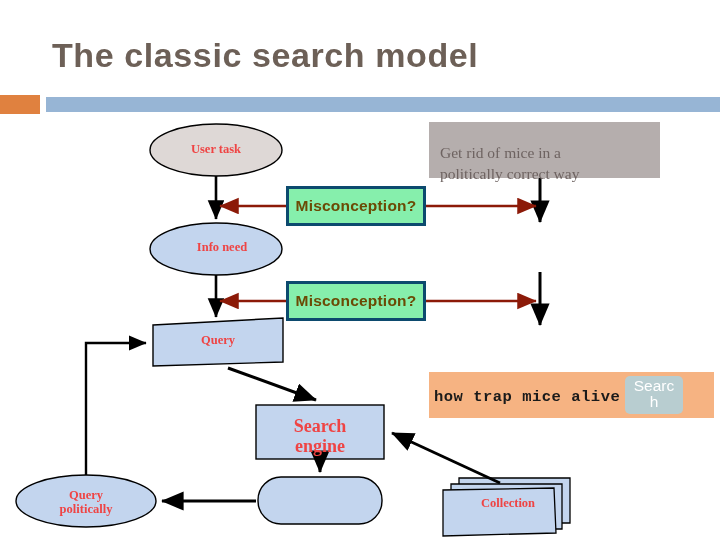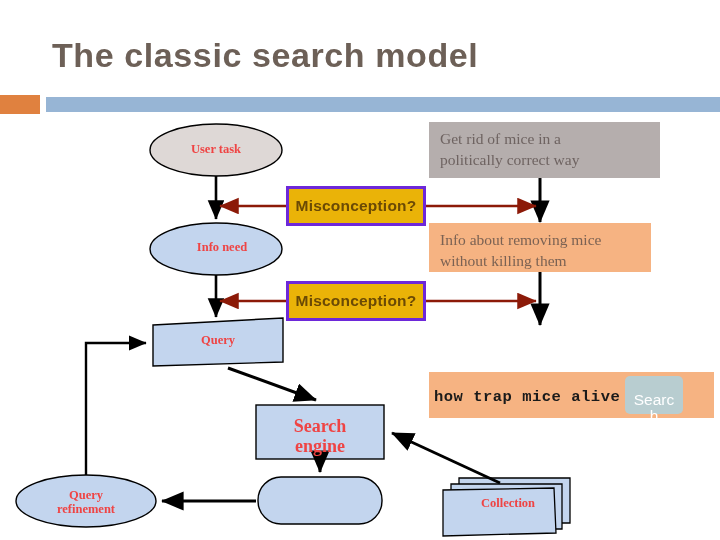--- a/index.html
+++ b/index.html
@@ -82,21 +82,21 @@
     pointer-events: none;
   }
 
   
   .textbox {
     position: absolute;
     font-family: "Liberation Serif", serif;
     font-size: 15.5px;
     line-height: 1.35;
     color: #6a5b55;
-    padding: 7px 9px 6px 11px;
+    padding: 21px 9px 6px 11px;
     box-sizing: border-box;
   }
   .tb-gray   { background: #b5aead; color: #6e6361; }
   .tb-peach  { background: #f6b382; color: #7b6253; }
 
   
   .searchbar {
     position: absolute;
     background: #f6b382;
     box-sizing: border-box;
@@ -114,29 +114,29 @@
   .search-btn {
     position: absolute;
     background: #b8cdd0;
     border-radius: 5px;
     color: #ffffff;
     font-family: "Liberation Sans", sans-serif;
     font-size: 15.5px;
     text-align: center;
     line-height: 1.05;
     box-sizing: border-box;
-    padding-top: 16px;
+    padding-top: 2px;
     word-break: break-all;
   }
 
   
   .issue-box {
     position: absolute;
-    background: #eab308;
-    border: 3px solid #6d28d9;
+    background: #86efac;
+    border: 3px solid #0c4a6e;
     box-sizing: border-box;
     font-family: "Liberation Sans", sans-serif;
     font-size: 15.5px;
     font-weight: bold;
     color: #6b4a05;
     display: flex;
     align-items: center;
     justify-content: center;
     letter-spacing: 0.2px;
   }
@@ -216,38 +216,34 @@
     <div class="node-label" style="left:153px; top:333px; width:130px; font-size:12.5px;">Query</div>
 
     <div class="node-label" style="left:256px; top:416px; width:128px; font-size:18px;">
       <div>Search</div>
       <div>engine</div>
     </div>
 
 
     <div class="node-label" style="left:16px; top:488px; width:140px; font-size:12.5px;">
       <div>Query</div>
-      <div>refinement</div>
+      <div>politically</div>
     </div>
 
     <div class="node-label" style="left:443px; top:496px; width:130px; font-size:12.5px;">Collection</div>
 
     <div class="issue-box" style="left:286px; top:186px; width:140px; height:40px;">Misconception?</div>
 
     <div class="issue-box" style="left:286px; top:281px; width:140px; height:40px;">Misconception?</div>
 
     <div class="textbox tb-gray" style="left:429px; top:122px; width:231px; height:56px;">
       <div>Get rid of mice in a</div>
       <div>politically correct way</div>
     </div>
 
-    <div class="textbox tb-peach" style="left:429px; top:223px; width:222px; height:49px;">
-      <div>Info about removing mice</div>
-      <div>without killing them</div>
-    </div>
 
     <div class="searchbar" style="left:429px; top:328px; width:285px; height:46px;">
       <div class="search-query" style="left:5px; top:16px;">how trap mice alive</div>
       <div class="search-btn" style="left:196px; top:4px; width:58px; height:38px;">
         <div>Searc</div>
         <div>h</div>
       </div>
     </div>
 
   </div>

